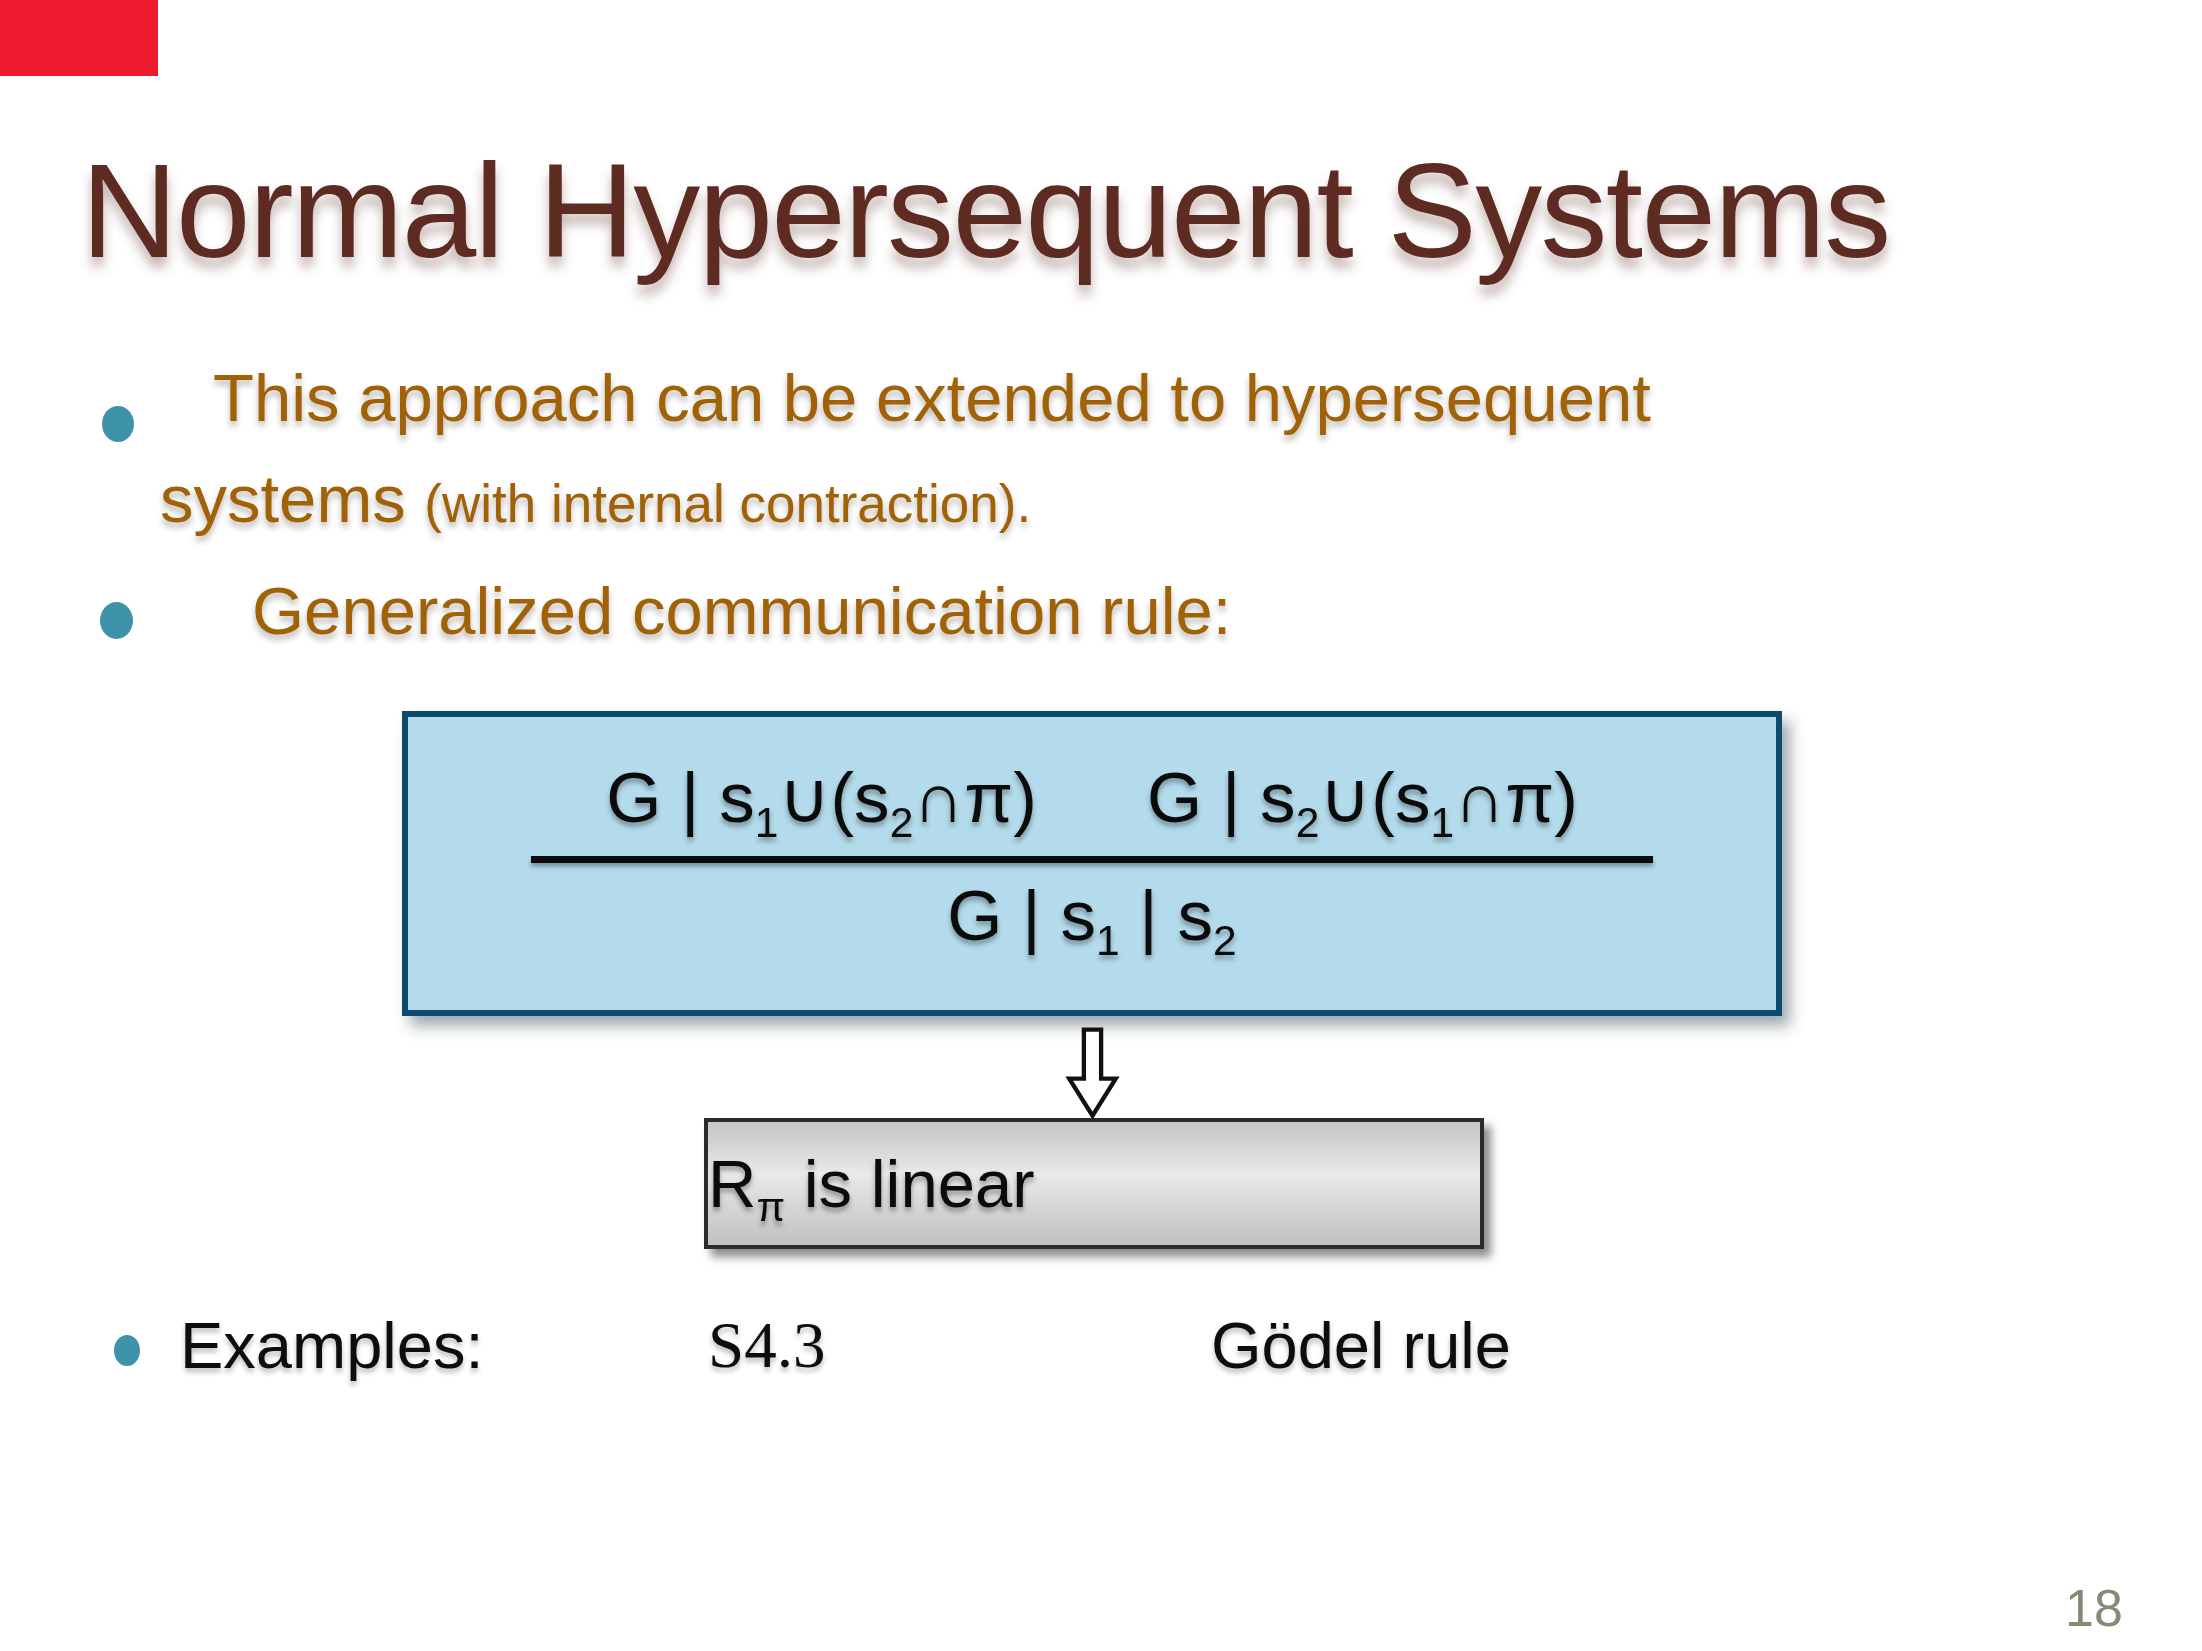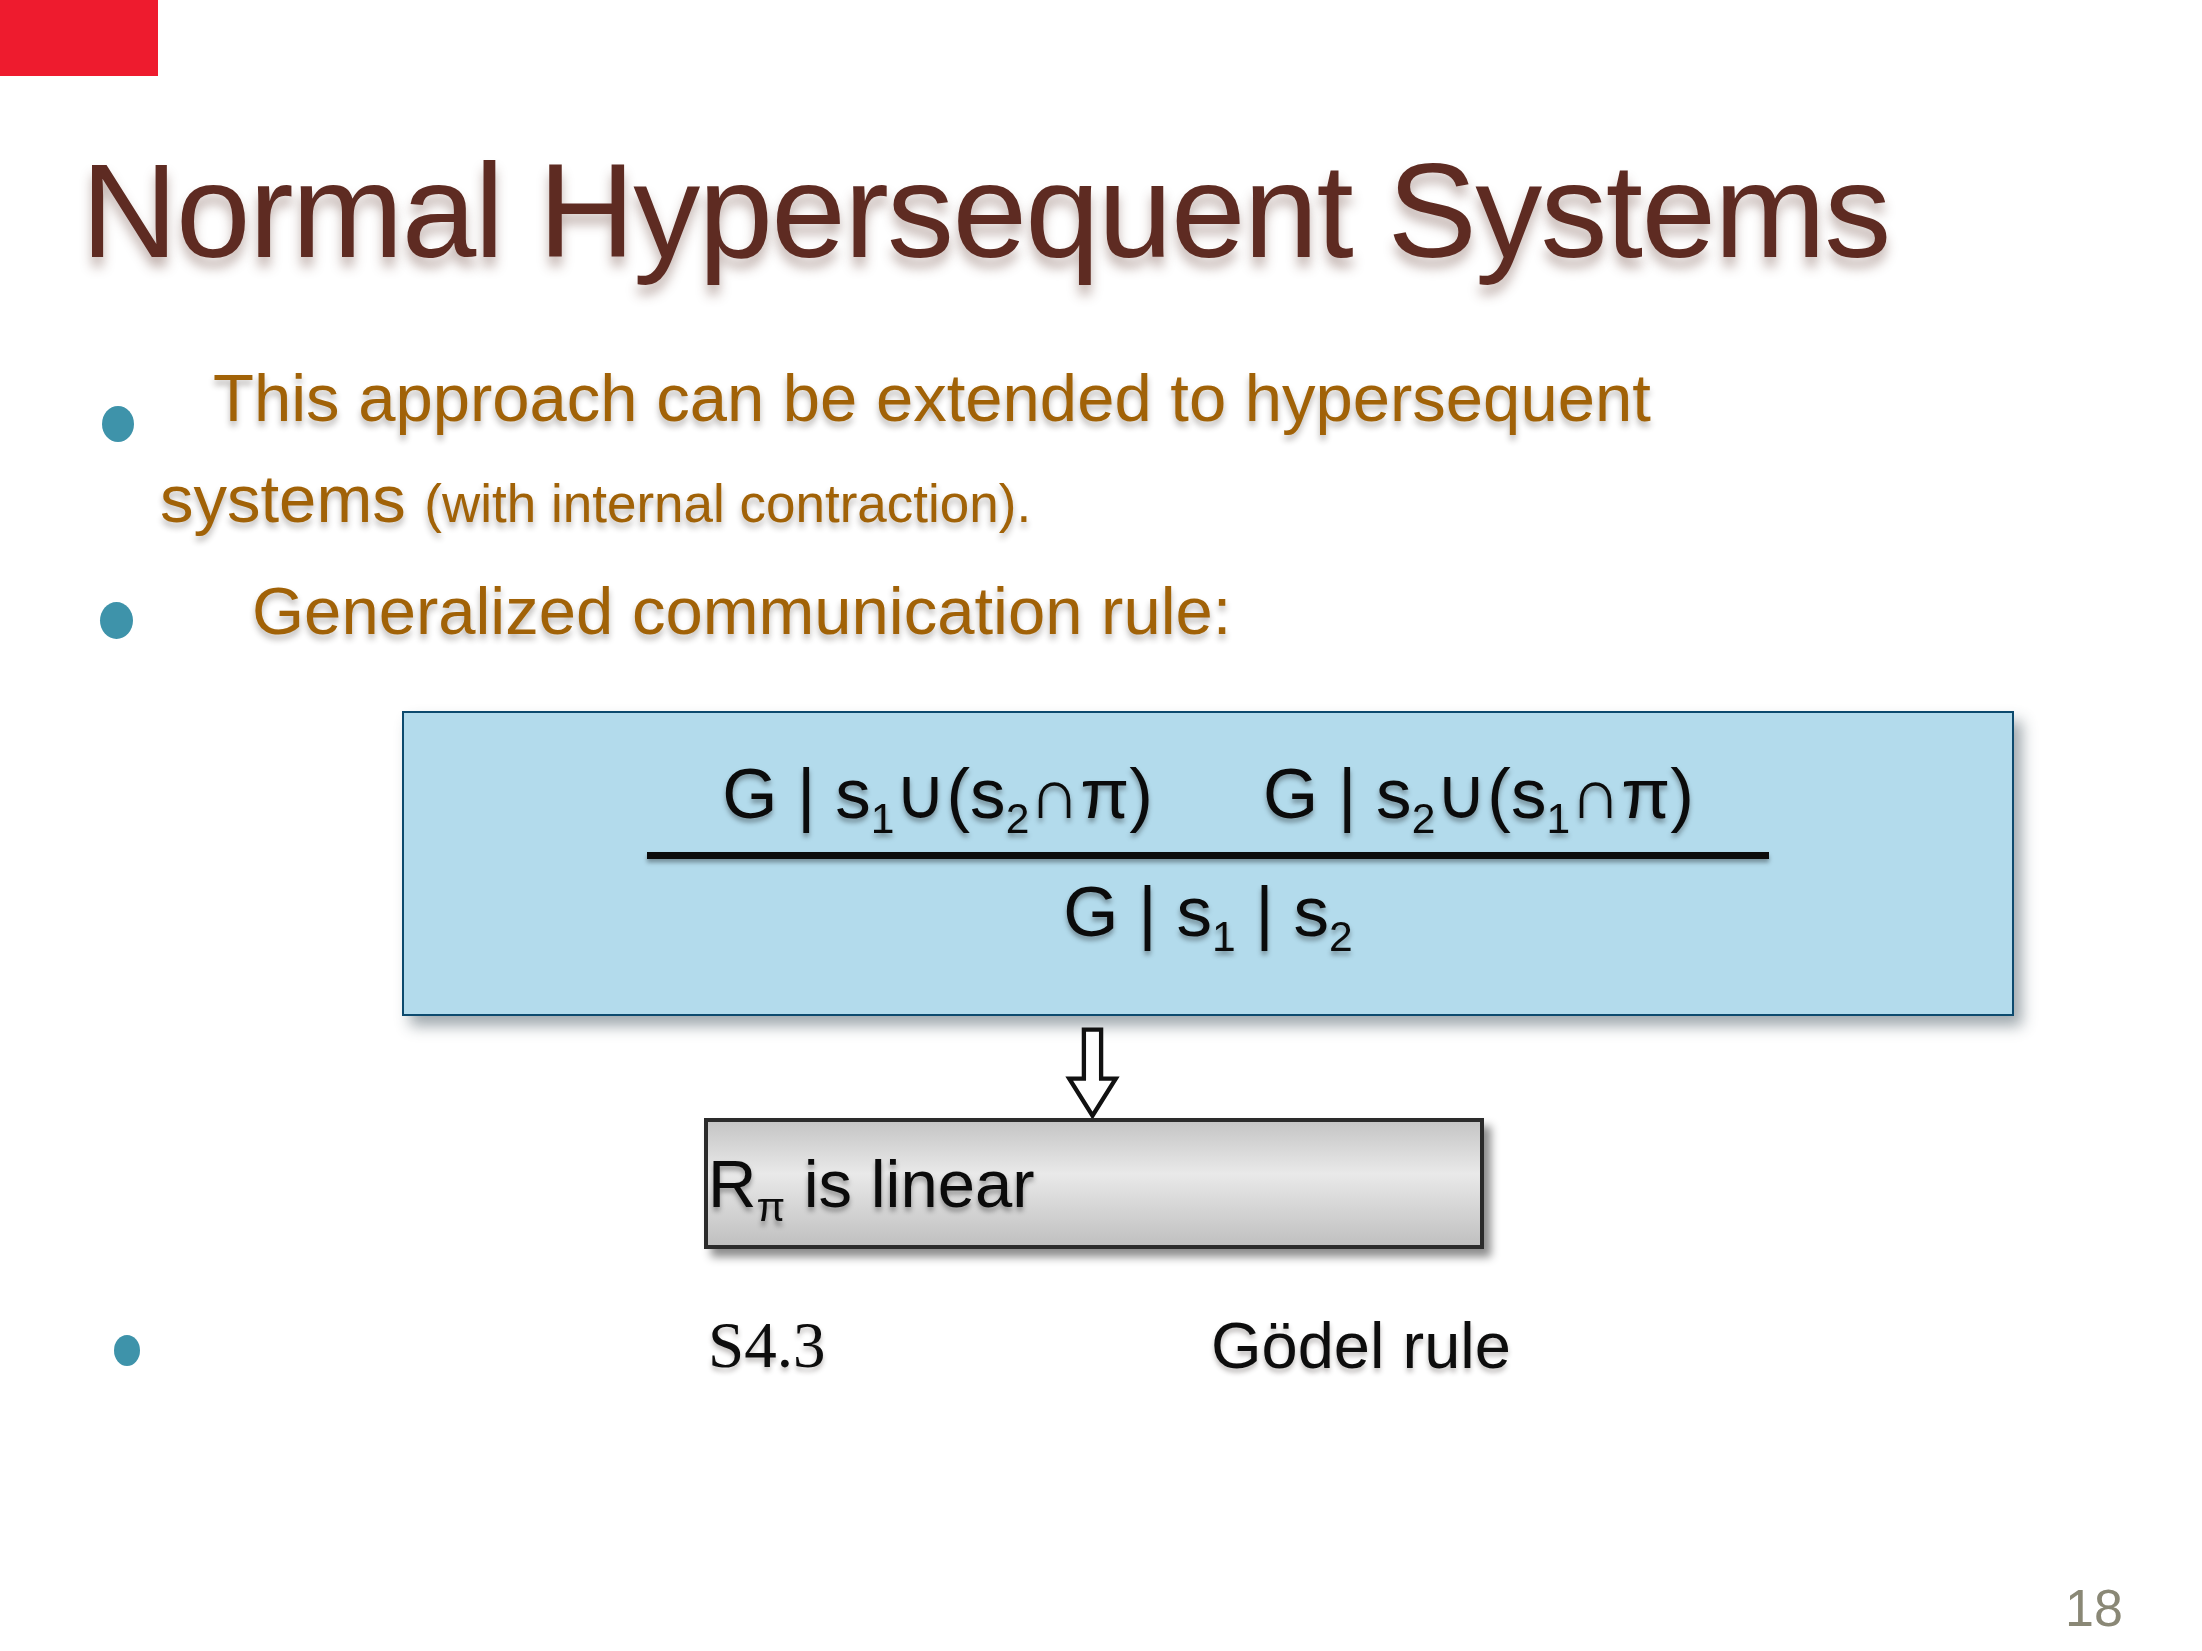--- a/index.html
+++ b/index.html
@@ -54,24 +54,24 @@
     white-space: nowrap;
   }
   .b1-line1 { left: 213px; top: 358px; }
   .b1-line2 { left: 160px; top: 459px; text-align: right; }
   .small-paren { font-size: 53px; }
   .b2-text  { left: 213px; top: 571px; margin-left: 39px; }
 
   
   .rule-box {
     left: 402px; top: 711px;
-    width: 1612px; height: 305px;
+    width: 1380px; height: 305px;
     box-sizing: border-box;
     background: #b3dbec;
-    border: 2px solid #0c4a6e;
+    border: 6px solid #0c4a6e;
     box-shadow: 7.7px 9.5px 13.8px rgba(45, 65, 75, 0.45);
     display: flex;
     flex-direction: column;
     align-items: center;
     justify-content: flex-start;
     padding-top: 40px;
   }
   .formula {
     font-size: 71px;
     line-height: 1.15;
@@ -168,19 +168,20 @@
 
   <svg class="abs down-arrow" width="59" height="93" viewBox="0 0 68 108">
     <path d="M24 3 H44 V60 H61 L34 103 L7 60 H24 Z" fill="#ffffff" stroke="#111111" stroke-width="5" stroke-linejoin="miter"></path>
   </svg>
 
   <div class="abs result-box">
     <div class="result-text"><span>R</span><sub>π</sub><span> is linear</span></div>
   </div>
 
   <div class="abs bullet-dot dot-3"></div>
+  <div class="abs examples-text ex-label">Examples:</div>
   <div class="abs examples-text ex-item1">S4.3</div>
   <div class="abs examples-text ex-item2">Gödel rule</div>
 
   <div class="abs page-number">18</div>
 
 </div>
 
 
 </body></html>

